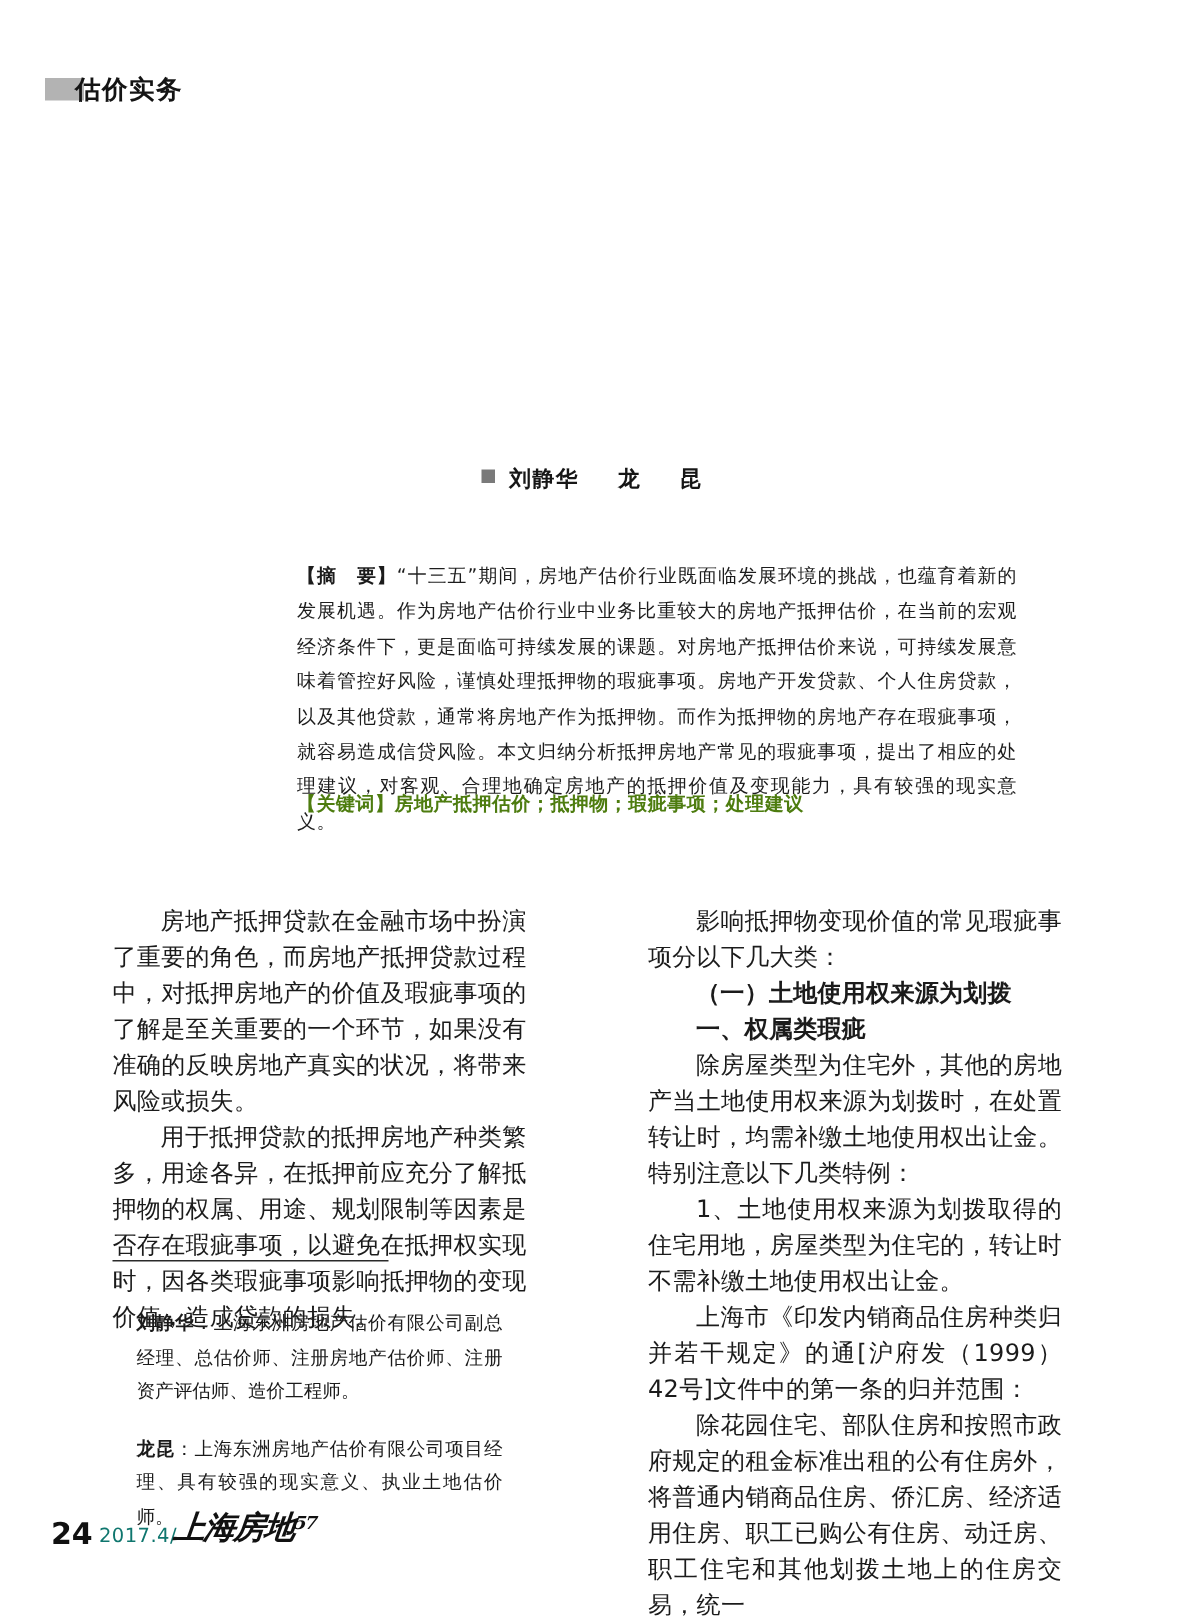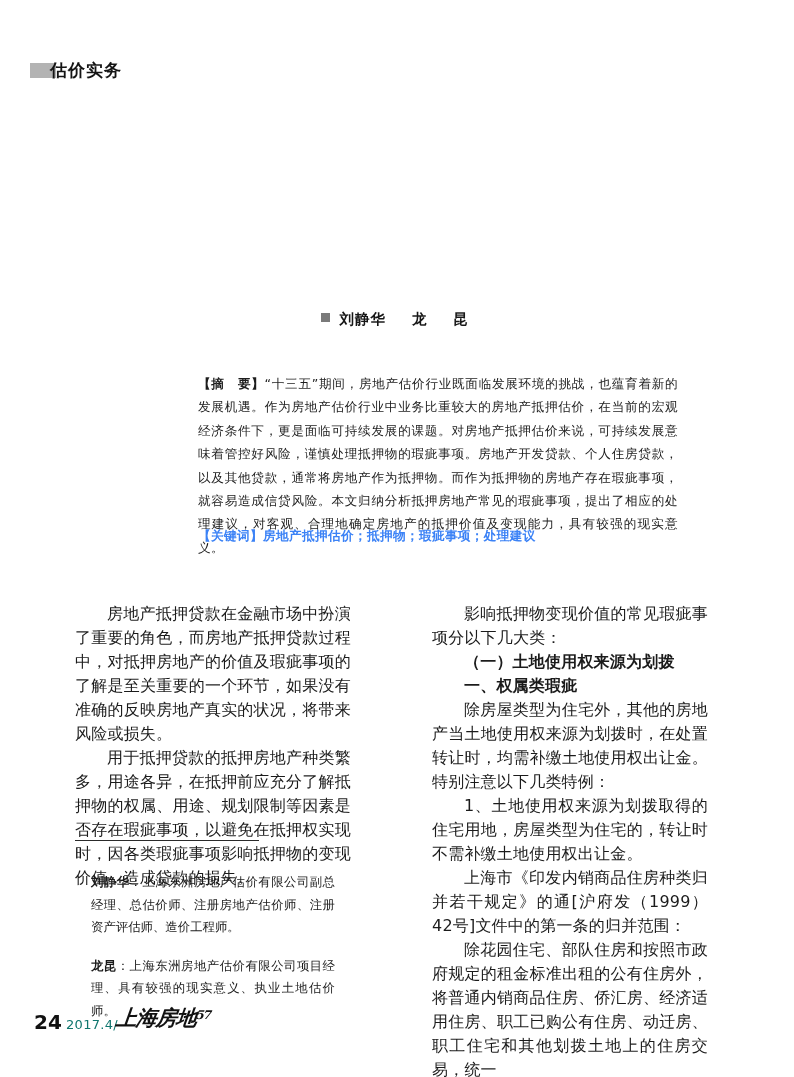--- a/index.html
+++ b/index.html
@@ -19,21 +19,21 @@
     position: relative;
     width: 794px;
     height: 1077px;
     box-sizing: border-box;
   }
 
   
   .header {
     position: absolute;
     left: 0;
-    top: 59px;
+    top: 48px;
     width: 794px;
     height: 28px;
   }
   .header-bar {
     position: absolute;
     left: 30px;
     top: 4px;
     width: 26px;
     height: 15px;
     background: #b3b3b3;
@@ -97,21 +97,21 @@
     font-weight: bold;
     margin-top: 30px;
   }
   .keywords {
     position: absolute;
     left: 198px;
     top: 524px;
     width: 480px;
     font-size: 12.6px;
     line-height: 23px;
-    color: #3b82f6;
+    color: #4d7c0f;
     font-weight: bold;
     letter-spacing: 0.4px;
   }
 
   
   .col {
     position: absolute;
     top: 602px;
     width: 276px;
     font-size: 16px;

